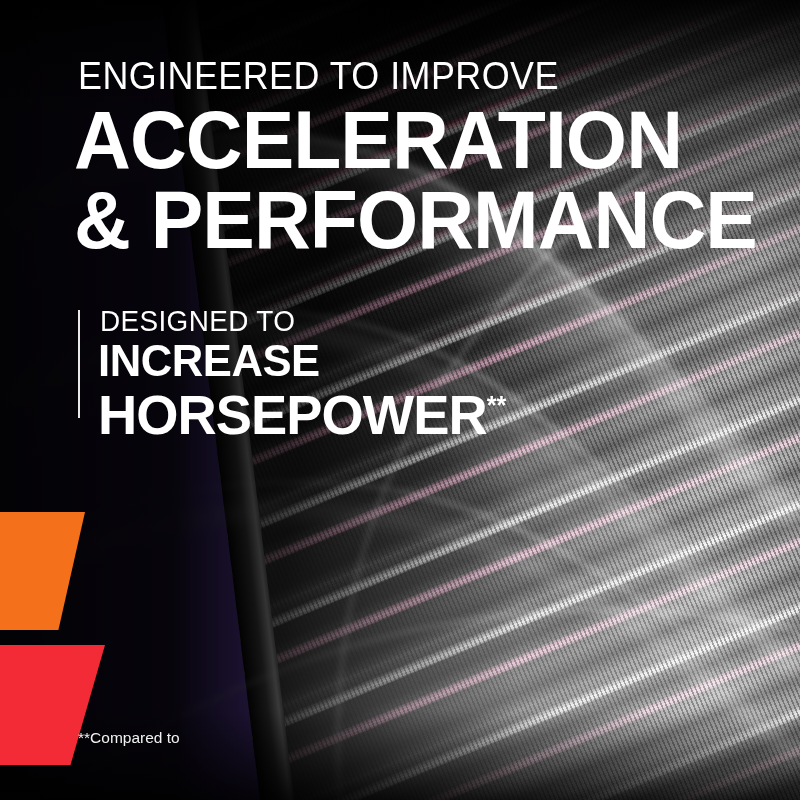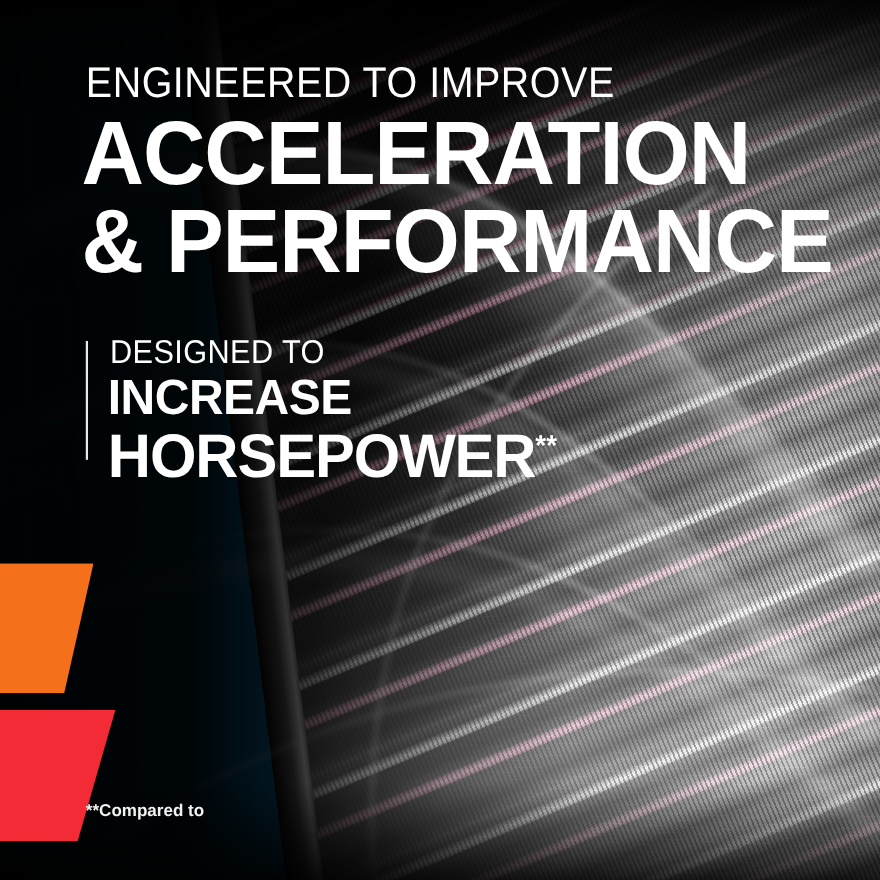--- a/index.html
+++ b/index.html
@@ -1,18 +1,18 @@
 <!DOCTYPE html>
 <html><head>
 <meta charset="utf-8">
 <style>
   html,body{margin:0;padding:0;background:#000;}
   body{width:800px;height:800px;overflow:hidden;font-family:"Liberation Sans",sans-serif;}
 
-  #stage{position:relative;width:800px;height:800px;background:#0369a1;overflow:hidden;}
+  #stage{position:relative;width:800px;height:800px;background:#8b5cf6;overflow:hidden;}
 
   
   .filter-panel{
     position:absolute;
     left:215px;top:-150px;
     width:760px;height:1120px;
     transform:rotate(-7deg);
     transform-origin:50% 50%;
     border-radius:38px;
     overflow:hidden;
@@ -202,21 +202,21 @@
     color:#fff;
     transform:scaleX(.97);
     transform-origin:0 50%;
     white-space:nowrap;
   }
   .h3 sup{font-size:26px;vertical-align:super;letter-spacing:0;}
 
   .footnote{
     position:absolute;left:0px;top:728px;
     font-size:15.5px;line-height:20px;
-    font-weight:700;
+    font-weight:400;
     color:#f2f2f2;
     white-space:nowrap;
     text-align:right;
   }
   .footnote span{display:block;}
 </style>
 </head>
 <body>
 
 <div id="stage">

